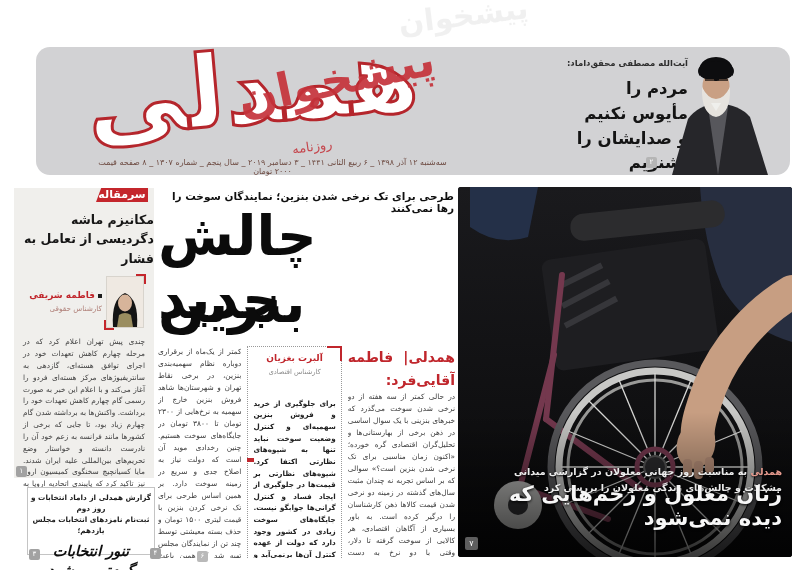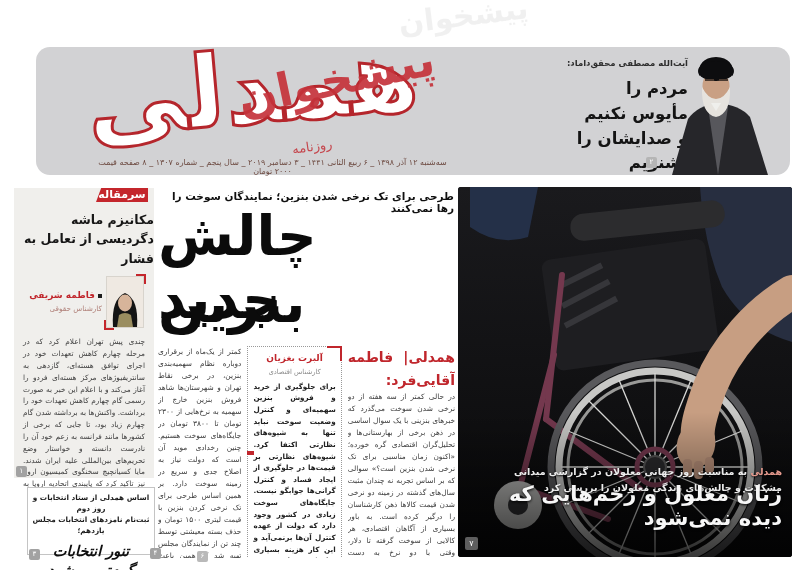--- a/index.html
+++ b/index.html
@@ -59,21 +59,21 @@
   #lead-h2{top:272px;}
   #cols{left:158px;top:346px;width:297px;height:212px;display:flex;direction:rtl;gap:6px;}
   .col{text-align:justify;font-size:7.4px;line-height:1.62;color:#3c3c3c;overflow:hidden;direction:rtl;}
   .col-right{width:108px;}
   .col-mid{width:95px;}
   .col-left{width:84px;}
   .byline{color:#c0262c;font-weight:800;font-size:14px;margin-left:32px;}
 
   #pq{position:relative;border:1px dotted #999;padding:4px 5px 5px;margin-bottom:4px;background:#fff;}
   .pq-name{font-size:9px;font-weight:800;color:#c0262c;text-align:center;}
-  .pq-role{font-size:6.8px;color:#8a8a8a;text-align:center;margin:1px 0 3px;}
+  .pq-role{font-size:6.8px;color:#8a8a8a;text-align:center;margin:1px 0 20px;}
   .pq-text{font-size:7.2px;font-weight:bold;color:#222;text-align:justify;line-height:1.62;}
   .pq-c{position:absolute;width:13px;height:13px;}
   .pq-c.tr{top:-2px;right:-2px;border-top:3px solid #c0262c;border-right:3px solid #c0262c;}
   .pq-tick{position:absolute;left:-4px;top:46%;width:10px;height:4px;background:#c0262c;}
 
   
   #photo{left:458px;top:187px;width:334px;height:370px;border-radius:3px;overflow:hidden;background:#0c0c0d;}
   #ph-kicker{position:absolute;right:10px;bottom:60px;width:305px;text-align:right;direction:rtl;
              font-size:9.5px;font-weight:bold;color:#ededed;line-height:1.75;text-shadow:0 1px 2px rgba(0,0,0,.9);}
   #ph-kicker .em{color:#e59a8e;}
@@ -136,21 +136,21 @@
         <div id="author-name"><span class="bullet"></span><span>فاطمه شریفی</span></div>
         <div id="author-role">کارشناس حقوقی</div>
       </div>
     </div>
     <div id="ed-body">چندی پیش تهران اعلام کرد که در مرحله چهارم کاهش تعهدات خود در اجرای توافق هسته‌ای، گازدهی به سانتریفیوژهای مرکز هسته‌ای فردو را آغاز می‌کند و با اعلام این خبر به صورت رسمی گام چهارم کاهش تعهدات خود را برداشت. واکنش‌ها به برداشته شدن گام چهارم زیاد بود، تا جایی که برخی از کشورها مانند فرانسه به زعم خود آن را نادرست دانسته و خواستار وضع تحریم‌های بین‌المللی علیه ایران شدند. مایا کسیانچیچ سخنگوی کمیسیون اروپا نیز تاکید کرد که پایبندی اتحادیه اروپا به برجام به پیروی کامل ایران بستگی دارد. حال با توجه به کاهش تعهدات برجامی ایران و این مسئله که تهران هشدار داده، در صورت محقق نشدن خواسته‌هایش گام به گام از توافق هسته‌ای فاصله می‌گیرد.</div>
   </div>
   <div class="badge" style="left:16px;top:466px;">۱</div>
 
   <div class="abs" id="election-card">
     <div id="el-kickers">
-      <div class="el-kicker">اساس همدلی از ستاد انتخابات و روز دوم</div>
+      <div class="el-kicker">گزارش همدلی از داماد انتخابات و روز دوم</div>
       <div class="el-kicker">ثبت‌نام نامزدهای انتخابات مجلس یازدهم؛</div>
     </div>
     <div id="el-titles">
       <div class="el-title">تنور انتخابات</div>
       <div class="el-title">گرم‌تر می‌شود</div>
     </div>
   </div>
   <div class="badge" style="left:29px;top:549px;">۳</div>
 
   <div class="abs" id="lead-kicker">طرحی برای تک نرخی شدن بنزین؛ نمایندگان سوخت را رها نمی‌کنند</div>

